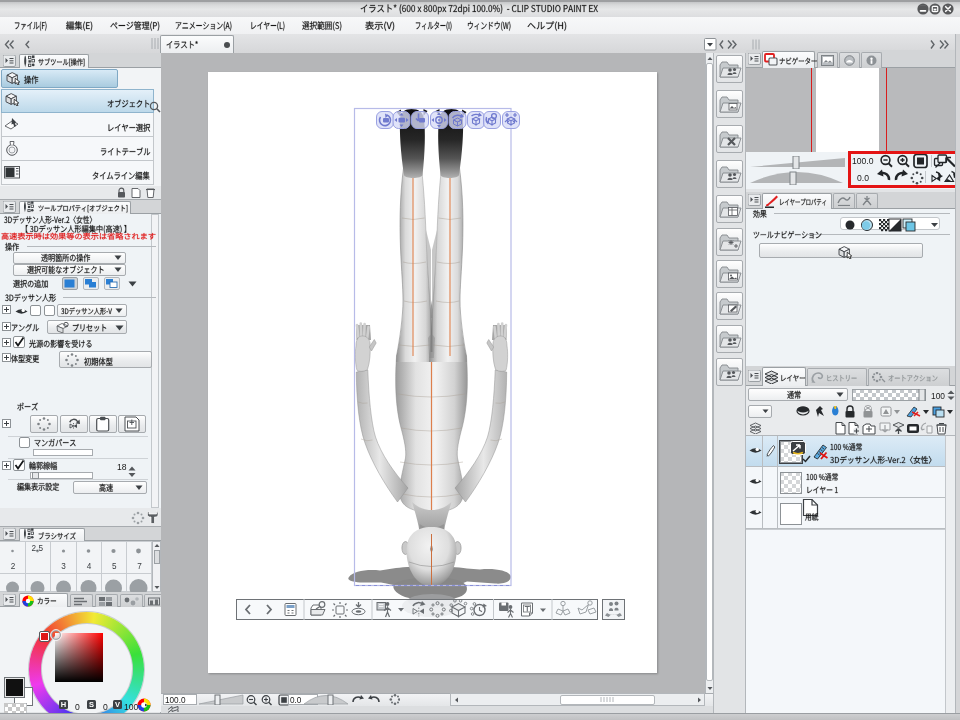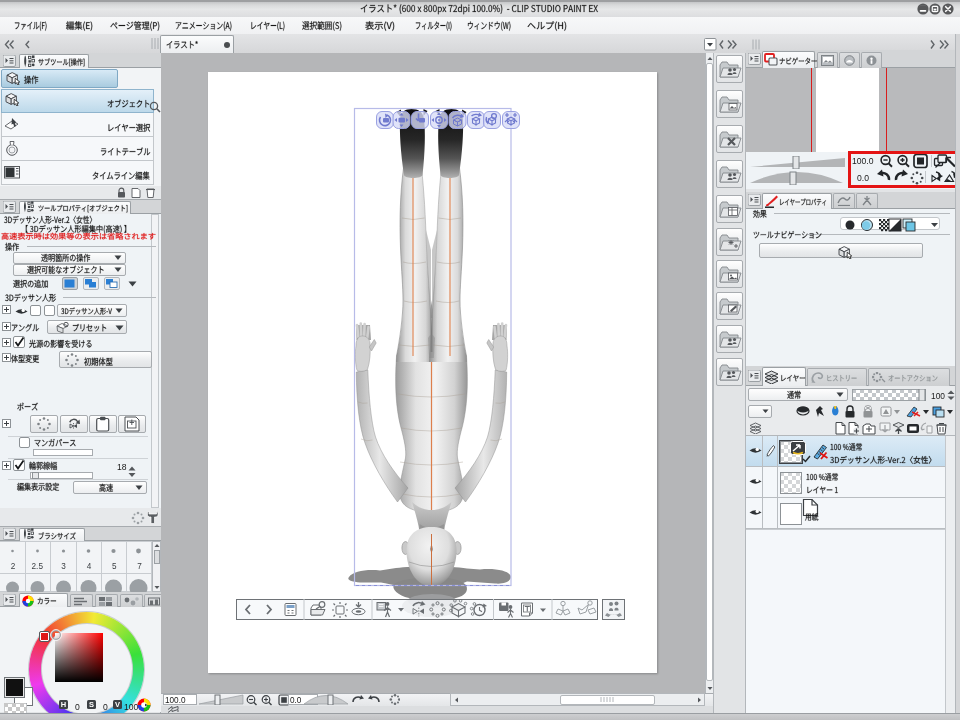--- a/index.html
+++ b/index.html
@@ -436,21 +436,21 @@
   </svg>
 <div class="a" style="left:10.75px;top:562px;font-size:8.2px;color:#3c4044;letter-spacing:0;white-space:nowrap">2</div>
 <div class="a" style="left:0px;top:574px;width:26px;height:18px;border:1px solid #c8ccd0;border-left:none;border-top:none;box-sizing:border-box"></div>
 <svg class="a" style="left:0px;top:574px" width="25" height="18">
     <circle cx="12.5" cy="14" r="6.5" fill="#9ba0a4"></circle>
   </svg>
 <div class="a" style="left:25px;top:541px;width:26px;height:33px;border:1px solid #c8ccd0;border-left:none;box-sizing:border-box"></div>
 <svg class="a" style="left:25px;top:546px" width="25" height="10">
     <circle cx="12.5" cy="5" r="1.4" fill="#8d9296"></circle>
   </svg>
-<div class="a" style="left:31.549999999999997px;top:562px;font-size:8.2px;color:#3c4044;letter-spacing:0;white-space:nowrap">2.5</div>
+<div class="a" style="left:31.549999999999997px;top:544px;font-size:8.2px;color:#3c4044;letter-spacing:0;white-space:nowrap">2.5</div>
 <div class="a" style="left:25px;top:574px;width:26px;height:18px;border:1px solid #c8ccd0;border-left:none;border-top:none;box-sizing:border-box"></div>
 <svg class="a" style="left:25px;top:574px" width="25" height="18">
     <circle cx="12.5" cy="14" r="7" fill="#9ba0a4"></circle>
   </svg>
 <div class="a" style="left:51px;top:541px;width:26px;height:33px;border:1px solid #c8ccd0;border-left:none;box-sizing:border-box"></div>
 <svg class="a" style="left:51px;top:546px" width="25" height="10">
     <circle cx="12.5" cy="5" r="1.6" fill="#8d9296"></circle>
   </svg>
 <div class="a" style="left:61.35px;top:562px;font-size:8.2px;color:#3c4044;letter-spacing:0;white-space:nowrap">3</div>
 <div class="a" style="left:51px;top:574px;width:26px;height:18px;border:1px solid #c8ccd0;border-left:none;border-top:none;box-sizing:border-box"></div>

